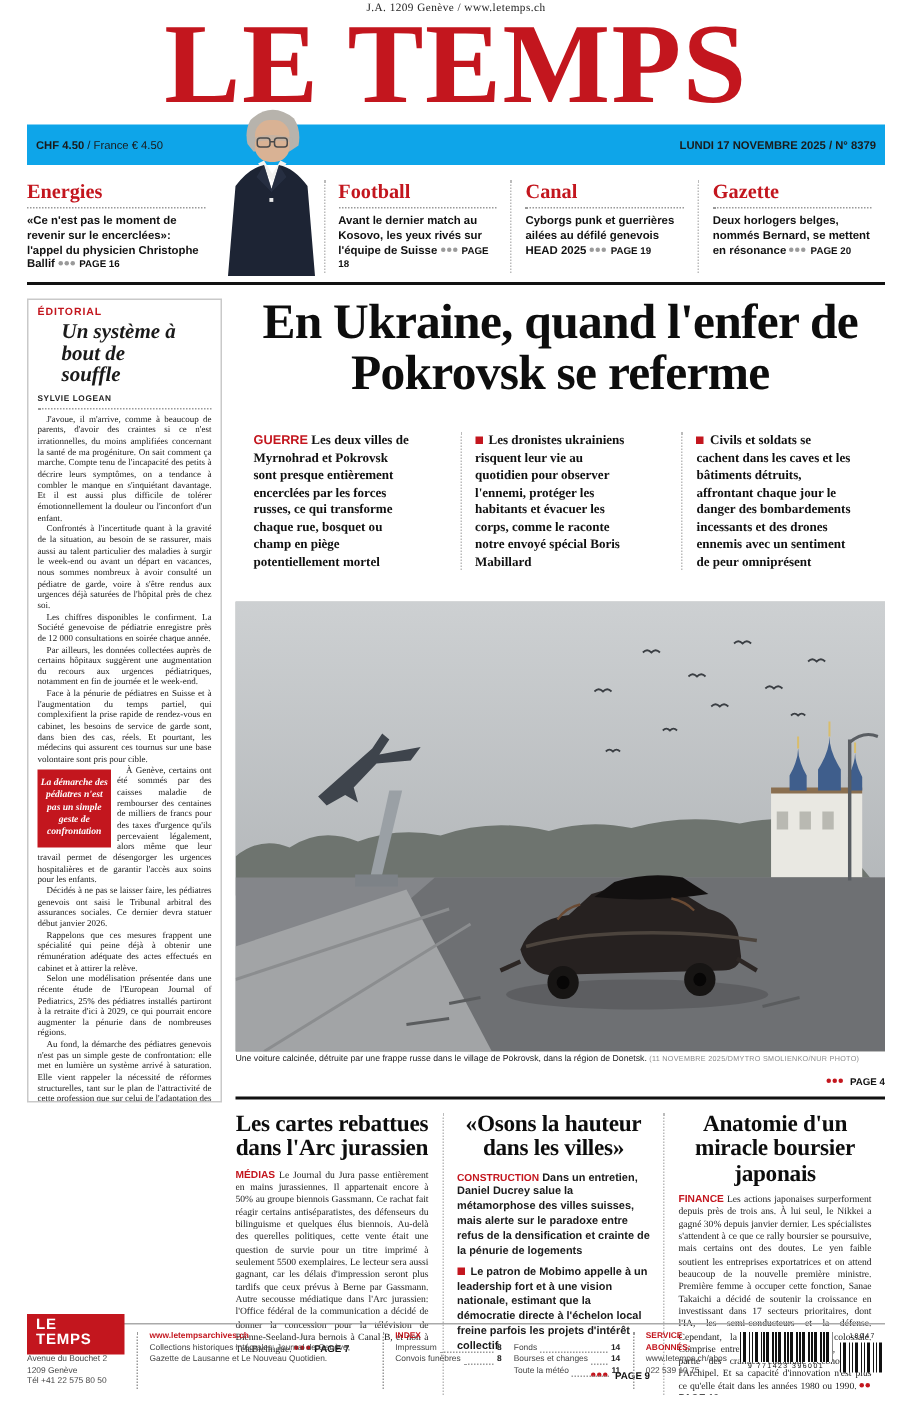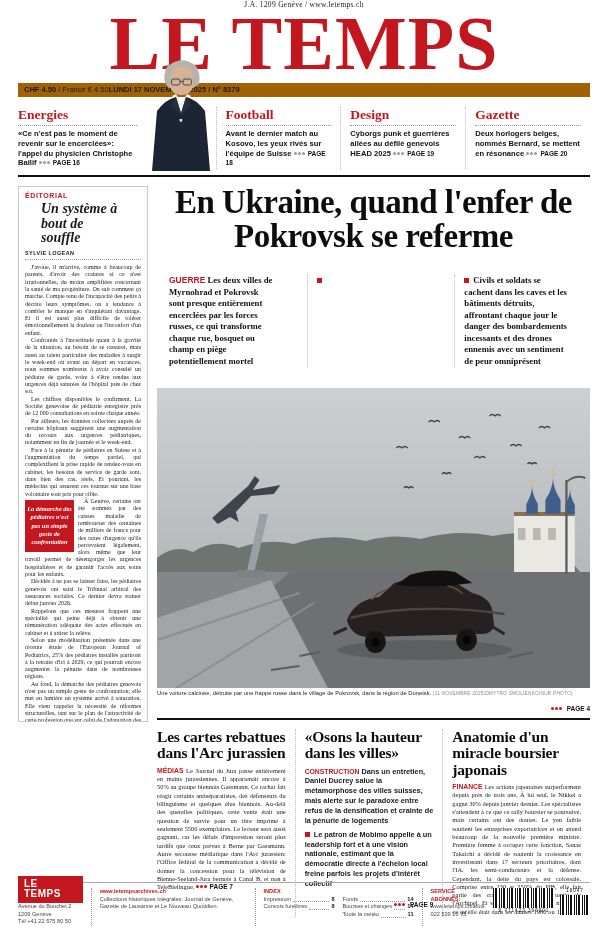--- a/index.html
+++ b/index.html
@@ -2,21 +2,21 @@
 <html><head>
 <meta charset="utf-8">
 <style>
   html,body{margin:0;padding:0;background:#e9e9e9;}
   .page{width:608px;height:934px;background:#fff;position:relative;overflow:hidden;
         font-family:"Liberation Serif",serif;color:#1a1a1a;margin:0 auto;}
   
   .topline{text-align:center;font-size:7.5px;letter-spacing:.3px;color:#222;}
   .masthead{margin:0;text-align:center;color:#c3161e;font:bold 76px/0.92 "Liberation Serif",serif;
             letter-spacing:1px;}
-  .pricebar{margin:4px 18px 0;background:#a16207;height:14px;display:flex;
+  .pricebar{margin:4px 18px 0;background:#0ea5e9;height:27px;display:flex;justify-content:space-between;
             align-items:center;padding:0 6px;font:7.5px "Liberation Sans",sans-serif;}
   .pricebar b{font-weight:bold;}
   
   .teasers{margin:10px 18px 0;display:flex;height:62px;position:relative;}
   .teaser{flex:1;padding:0 9px;}
   .teaser + .teaser, .t-after-photo{border-left:1px dotted #bbb;}
   .t0{padding-left:0;flex:1.12;}
   .t-head{font:bold 13.5px "Liberation Serif",serif;color:#c3161e;border-bottom:1px dotted #999;
           padding-bottom:2px;margin-bottom:3px;}
   .t-text{margin:0;font:bold 7.6px/1.3 "Liberation Sans",sans-serif;color:#111;}
@@ -50,21 +50,21 @@
   .photo svg{display:block;width:100%;height:100%;}
   .caption{margin-top:2px;font:5.8px "Liberation Sans",sans-serif;color:#222;}
   .credit{color:#8a8a8a;font-size:4.8px;text-transform:uppercase;letter-spacing:.2px;}
   .pageref{text-align:right;margin-top:1px;}
   .rule-med{border-top:2px solid #111;margin-top:3px;}
   
   .articles{display:flex;margin-top:9px;height:188px;overflow:hidden;}
   .articles article{flex:1;padding:0 9px;min-width:0;}
   .articles article + article{border-left:1px dotted #bbb;}
   .articles article:first-child{padding-left:0;}
-  .a-title{margin:0 0 5px;font:bold 15.5px/1.05 "Liberation Serif",serif;letter-spacing:-.2px;color:#0d0d0d;}
+  .a-title{margin:0 0 5px;font:bold 15.5px/1.05 "Liberation Serif",serif;letter-spacing:-.2px;color:#0d0d0d;text-align:center;}
   .a-kicker{color:#c3161e;font:bold 6.8px "Liberation Sans",sans-serif;}
   .a-body{margin:0;font-size:6.4px;line-height:1.3;text-align:justify;hyphens:auto;}
   .a-body-sans{margin:0 0 4px;font:bold 7.3px/1.35 "Liberation Sans",sans-serif;}
   .a-end{text-align:right;}
   
   .footer{position:absolute;left:18px;right:18px;bottom:8px;border-top:1px solid #aaa;padding-top:5px;
           display:flex;gap:8px;font:5.6px/1.35 "Liberation Sans",sans-serif;color:#444;align-items:flex-start;}
   .f-logo{background:#c3161e;color:#fff;font:bold 10px/1 "Liberation Sans",sans-serif;
           padding:3px 6px 4px;letter-spacing:.5px;margin-top:-12px;}
   .f-sep{border-left:1px dotted #999;align-self:stretch;}
@@ -111,21 +111,21 @@
         <rect x="33.6" y="66" width="2.6" height="2.6" fill="#e8e8e8"></rect>
       </svg>
     </div>
     <div class="teaser t-after-photo">
       <div class="t-head">Football</div>
       <p class="t-text"><span>Avant le dernier match au Kosovo, les yeux rivés sur l'équipe de Suisse</span>
         <span class="dots gray"><i></i><i></i><i></i></span>
         <b class="pg">PAGE 18</b></p>
     </div>
     <div class="teaser">
-      <div class="t-head">Design</div>
+      <div class="t-head">Canal</div>
       <p class="t-text"><span>Cyborgs punk et guerrières ailées au défilé genevois HEAD 2025</span>
         <span class="dots gray"><i></i><i></i><i></i></span>
         <b class="pg">PAGE 19</b></p>
     </div>
     <div class="teaser">
       <div class="t-head">Gazette</div>
       <p class="t-text"><span>Deux horlogers belges, nommés Bernard, se mettent en résonance</span>
         <span class="dots gray"><i></i><i></i><i></i></span>
         <b class="pg">PAGE 20</b></p>
     </div>
@@ -151,21 +151,21 @@
         <p><span>Au fond, la démarche des pédiatres genevois n'est pas un simple geste de confrontation: elle met en lumière un système arrivé à saturation. Elle vient rappeler la nécessité de réformes structurelles, tant sur le plan de l'attractivité de cette profession que sur celui de l'adaptation des modes de rémunération ou encore sur l'organisation des urgences. Sans lesquelles la pédiatrie ambulatoire, pourtant essentielle, risque bien de continuer à s'essouffler.</span>
           
           </p>
       </div>
     </aside>
 
     <section class="lead">
       <h2 class="headline">En Ukraine, quand l'enfer de Pokrovsk se referme</h2>
       <div class="intros">
         <p class="intro"><b class="kicker">GUERRE</b> <span>Les deux villes de Myrnohrad et Pokrovsk sont presque entièrement encerclées par les forces russes, ce qui transforme chaque rue, bosquet ou champ en piège potentiellement mortel</span></p>
-        <p class="intro"><span class="sq"></span></p>
+        <p class="intro"><span class="sq"></span><span>Les dronistes ukrainiens risquent leur vie au quotidien pour observer l'ennemi, protéger les habitants et évacuer les corps, comme le raconte notre envoyé spécial Boris Mabillard</span></p>
         <p class="intro"><span class="sq"></span><span>Civils et soldats se cachent dans les caves et les bâtiments détruits, affrontant chaque jour le danger des bombardements incessants et des drones ennemis avec un sentiment de peur omniprésent</span></p>
       </div>
 
       <div class="photo">
         <svg viewBox="0 0 456 300" preserveAspectRatio="none">
           <defs>
             <linearGradient id="sky" x1="0" y1="0" x2="0" y2="1">
               <stop offset="0" stop-color="#cdd0d2"></stop>
                 <stop offset="1" stop-color="#a6aaad"></stop>
             </linearGradient>

